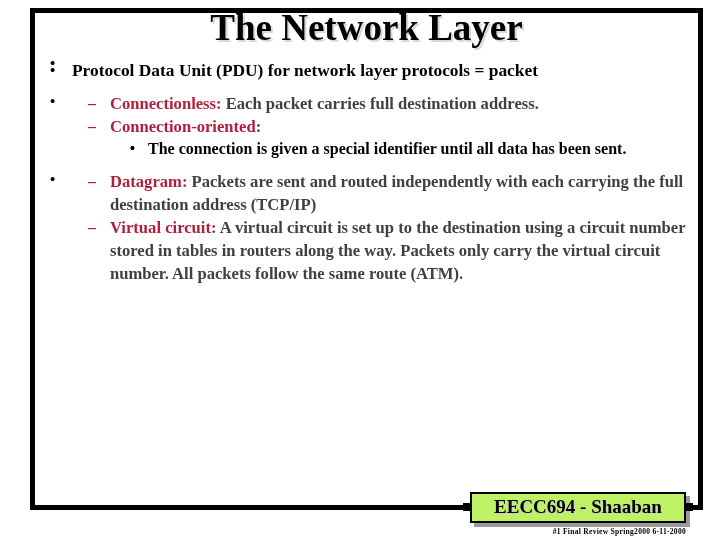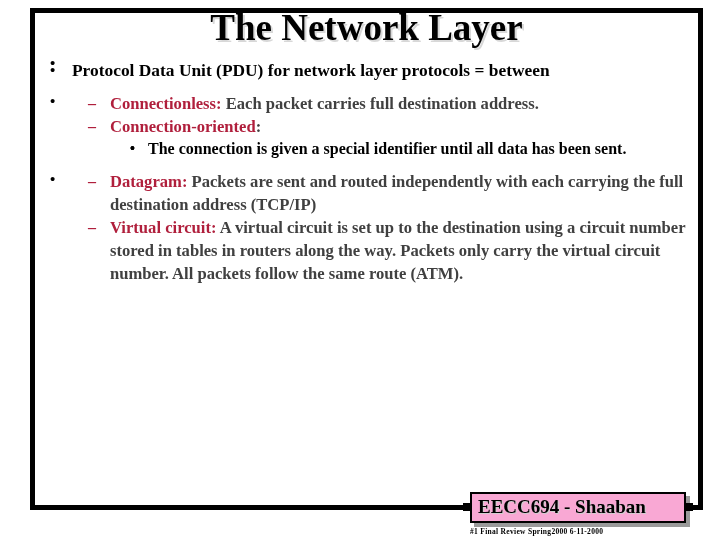--- a/index.html
+++ b/index.html
@@ -118,24 +118,24 @@
   
   #footer {
     position: absolute;
     left: 470px;
     top: 492px;
     width: 216px;
   }
   #footer-plate {
     position: relative;
     border: 2px solid #000000;
-    background: #f9a8d4;
+    background: #bef264;
     box-shadow: 4px 4px 0 #9a9a9a;
     padding: 2px 6px 3px 6px;
-    text-align: left;
+    text-align: center;
     box-sizing: border-box;
   }
   #footer-label {
     font-size: 19px;
     font-weight: bold;
     color: #000000;
     line-height: 22px;
     text-shadow: 1px 1px 0 #cfcfcf;
     white-space: nowrap;
   }
@@ -147,21 +147,21 @@
     top: 9px;
     width: 7px;
     height: 8px;
     background: #000000;
   }
   #footer-plate:before { left: -9px; }
   #footer-plate:after  { right: -9px; }
 
   #footer-sub {
     margin-top: 4px;
-    text-align: left;
+    text-align: right;
     font-size: 7.5px;
     font-weight: bold;
     color: #000000;
     letter-spacing: 0.3px;
     white-space: nowrap;
   }
 </style>
 </head>
 <body>
 
@@ -174,21 +174,21 @@
   <div id="body">
 
     <div class="lvl1">
       <span class="bullet">•</span>
     </div>
 
     <div class="gap-sm"></div>
 
     <div class="lvl1">
       <span class="bullet">•</span>
-      <span>Protocol Data Unit (PDU) for network layer protocols  =  between</span>
+      <span>Protocol Data Unit (PDU) for network layer protocols  =  packet</span>
     </div>
 
     <div class="gap-sm"></div>
 
     <div class="lvl1">
       <span class="bullet">•</span>
     </div>
 
     <div class="lvl2">
       <span class="bullet blk">–</span>

